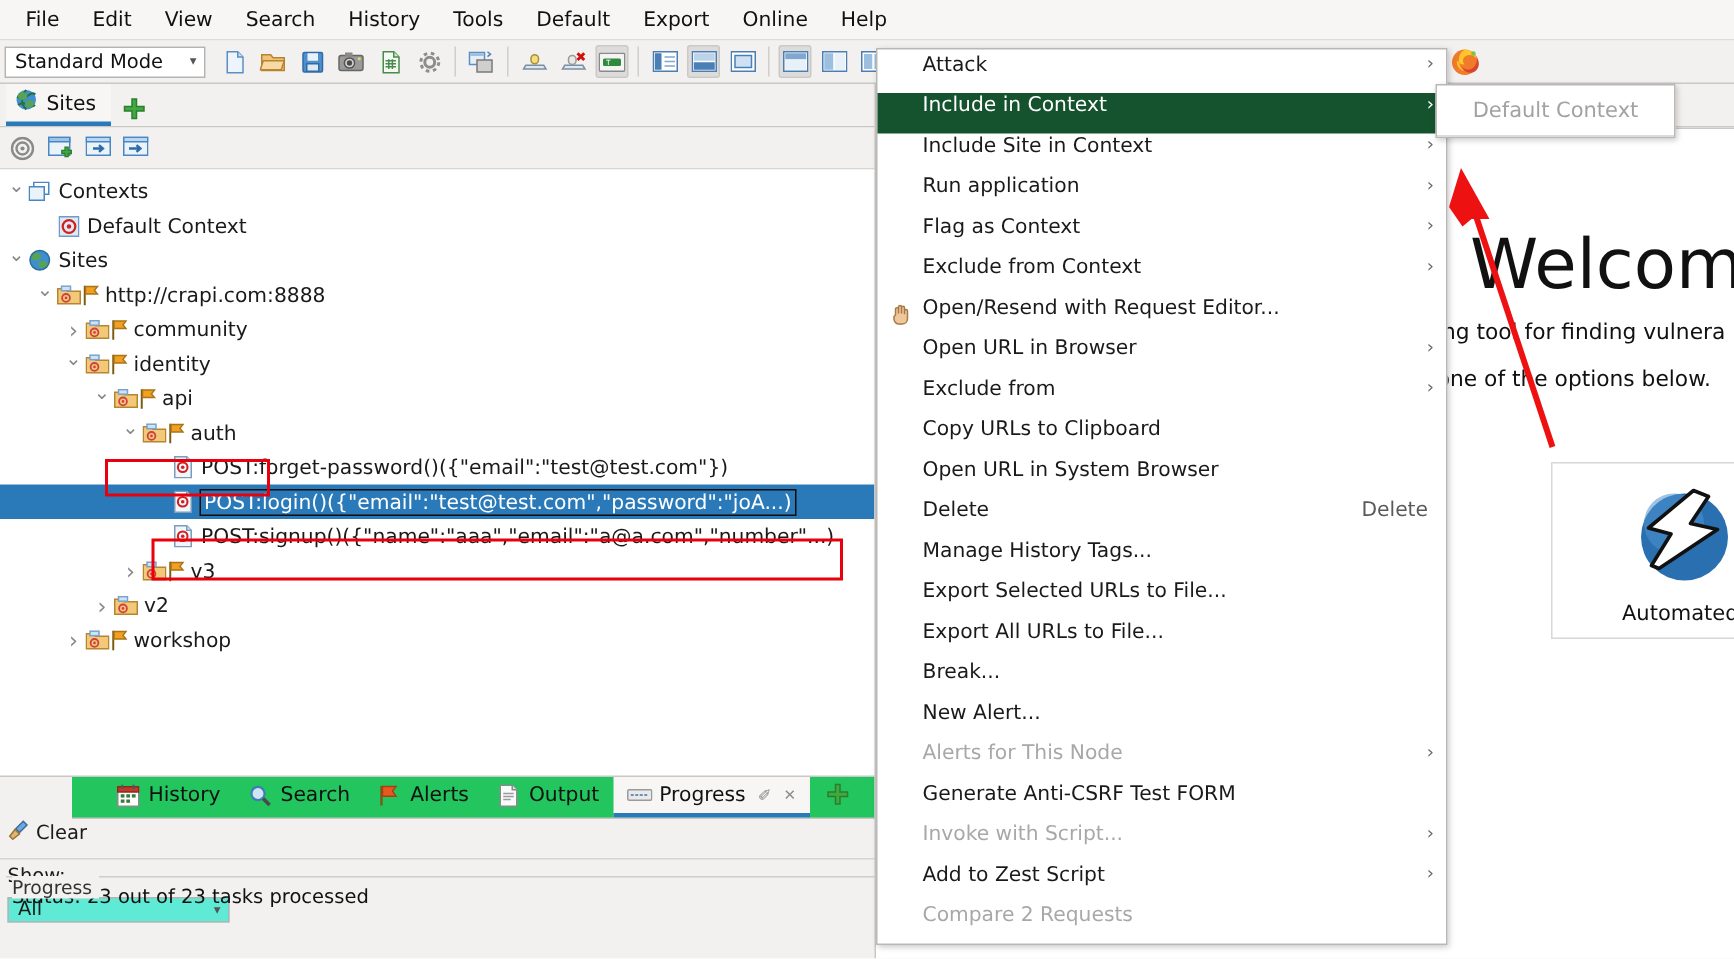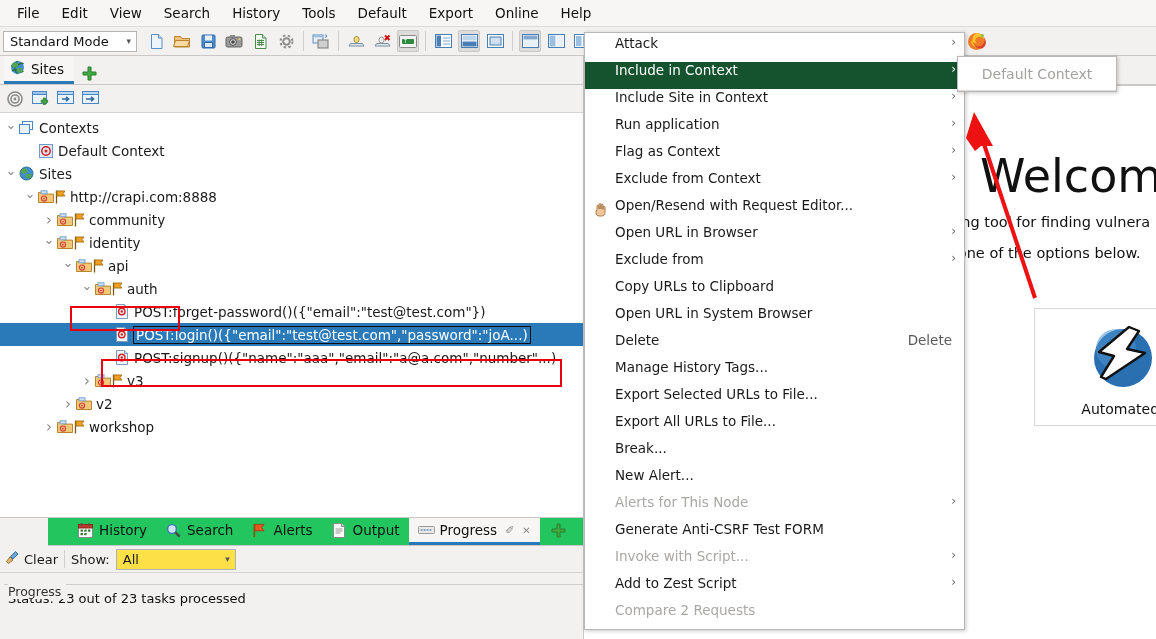--- a/index.html
+++ b/index.html
@@ -73,23 +73,23 @@
 
   
   .redbox { position:absolute; border:2px solid #e8000d; pointer-events:none; }
 
   
   .bottompanel { position:absolute; left:0; top:518px; width:583px; height:121px; background:#f2f1f0;}
   .btabrow { height:28px; background:#22c55e; border-bottom:1px solid #c9c8c6; display:flex; align-items:flex-end; padding-left:20px;margin-left:48px;}
   .btab { display:flex; align-items:center; gap:5px; height:27px; padding:0 9px; font-size:13.5px; border-bottom:3px solid transparent; color:#111;}
   .btab.active { border-bottom:3px solid #2a7ab9; background:#f7f6f5;}
   .btab .pin { color:#8b8b8b; font-size:11px; margin-left:3px;}
-  .btoolbar { height:27px; display:flex; align-items:center; gap:6px; padding-left:5px; background:#f2f1f0; border-bottom:1px solid #d6d5d3;}
+  .btoolbar { height:27px; display:flex; gap:6px; padding-left:5px; background:#f2f1f0; border-bottom:1px solid #d6d5d3;flex-direction:column;}
   .bsep { width:1px; height:18px; background:#cfcecc; }
-  .combo { width:120px;height:21px;background:#fde047;border:1px solid #b5b4b2;display:flex;align-items:center;justify-content:space-between;padding:0 5px 0 6px;font-size:13px;}
+  .combo { width:148px;height:21px;background:#5eead4;border:1px solid #b5b4b2;display:flex;align-items:center;justify-content:space-between;padding:0 5px 0 6px;font-size:13px;}
   .progwrap { padding:4px 0 0 4px; }
   .progtitle { font-size:12.5px; color:#333; position:relative; background:#f2f1f0; display:inline-block; padding-right:5px;}
   .proghr { height:1px;background:#cfcecc; margin-top:-8px;}
   .progstatus { font-size:13px; color:#111; padding:6px 0 0 4px;}
 
   
   .rightpanel { position:absolute; left:584px; top:56px; width:572px; height:583px; background:#fff; }
   .rtabrow { height:29px; background:#f2f1f0; border-bottom:1px solid #c9c8c6; }
   .welcome-h { position:absolute; left:385px; top:92px; font-size:46px; color:#111; white-space:nowrap;}
   .welcome-p1 { position:absolute; left:253px; top:160px; font-size:14.5px; color:#111; white-space:nowrap;}

